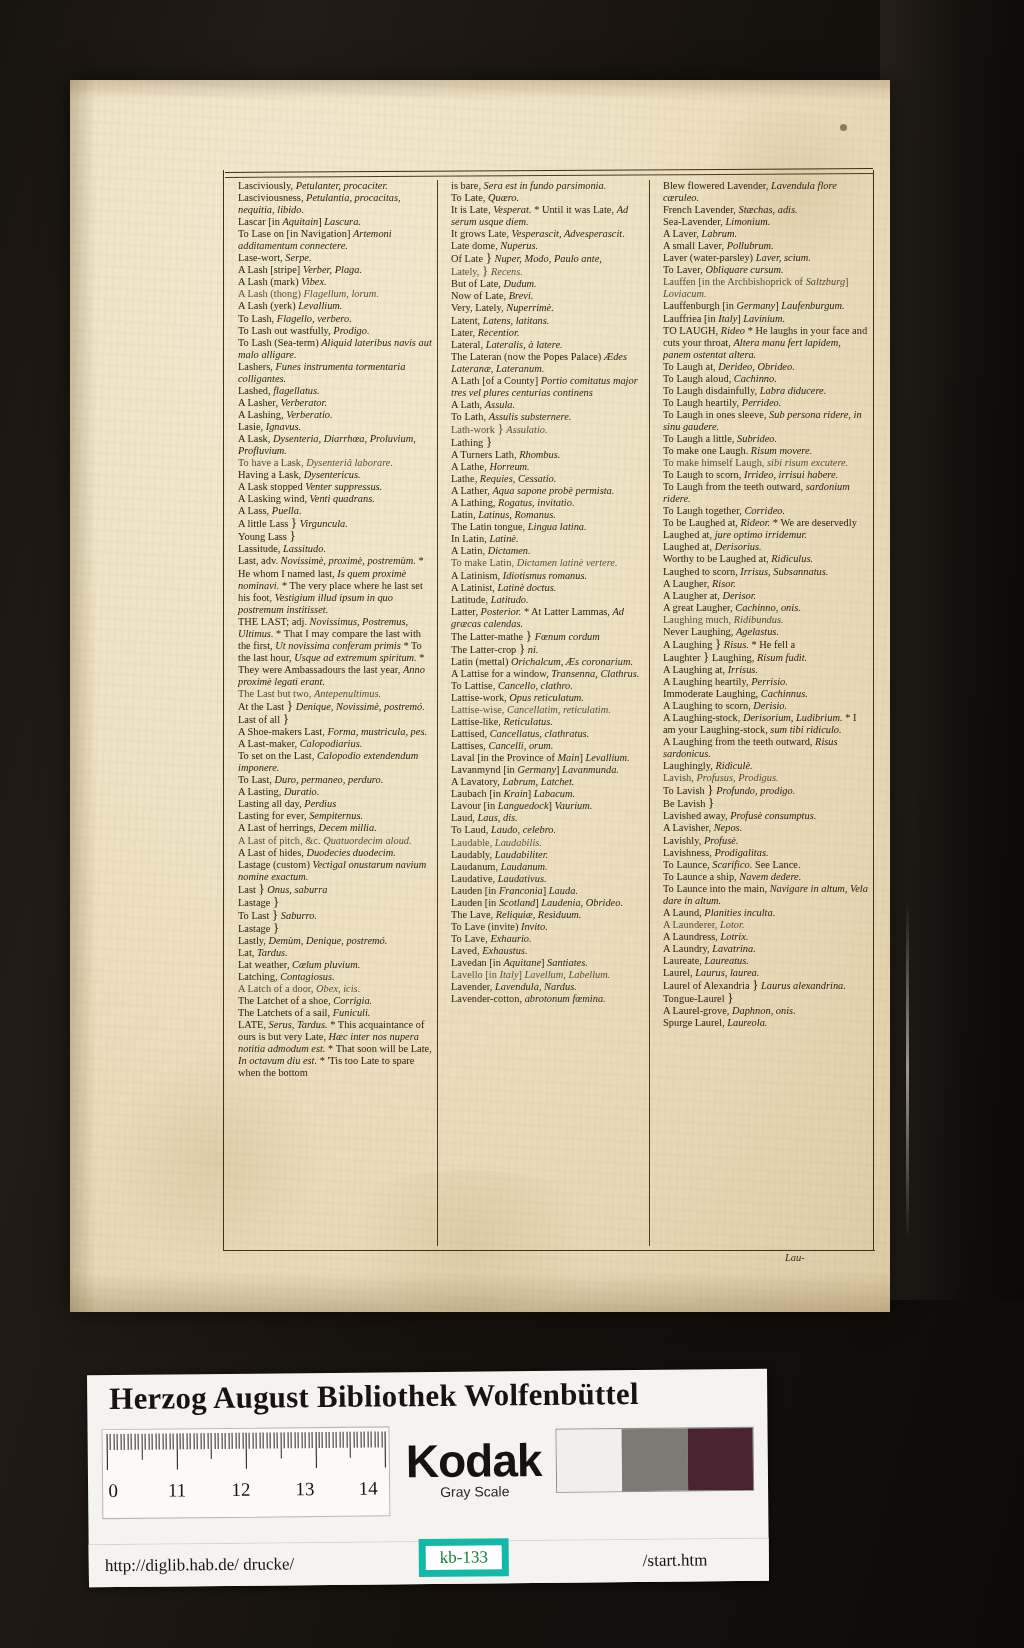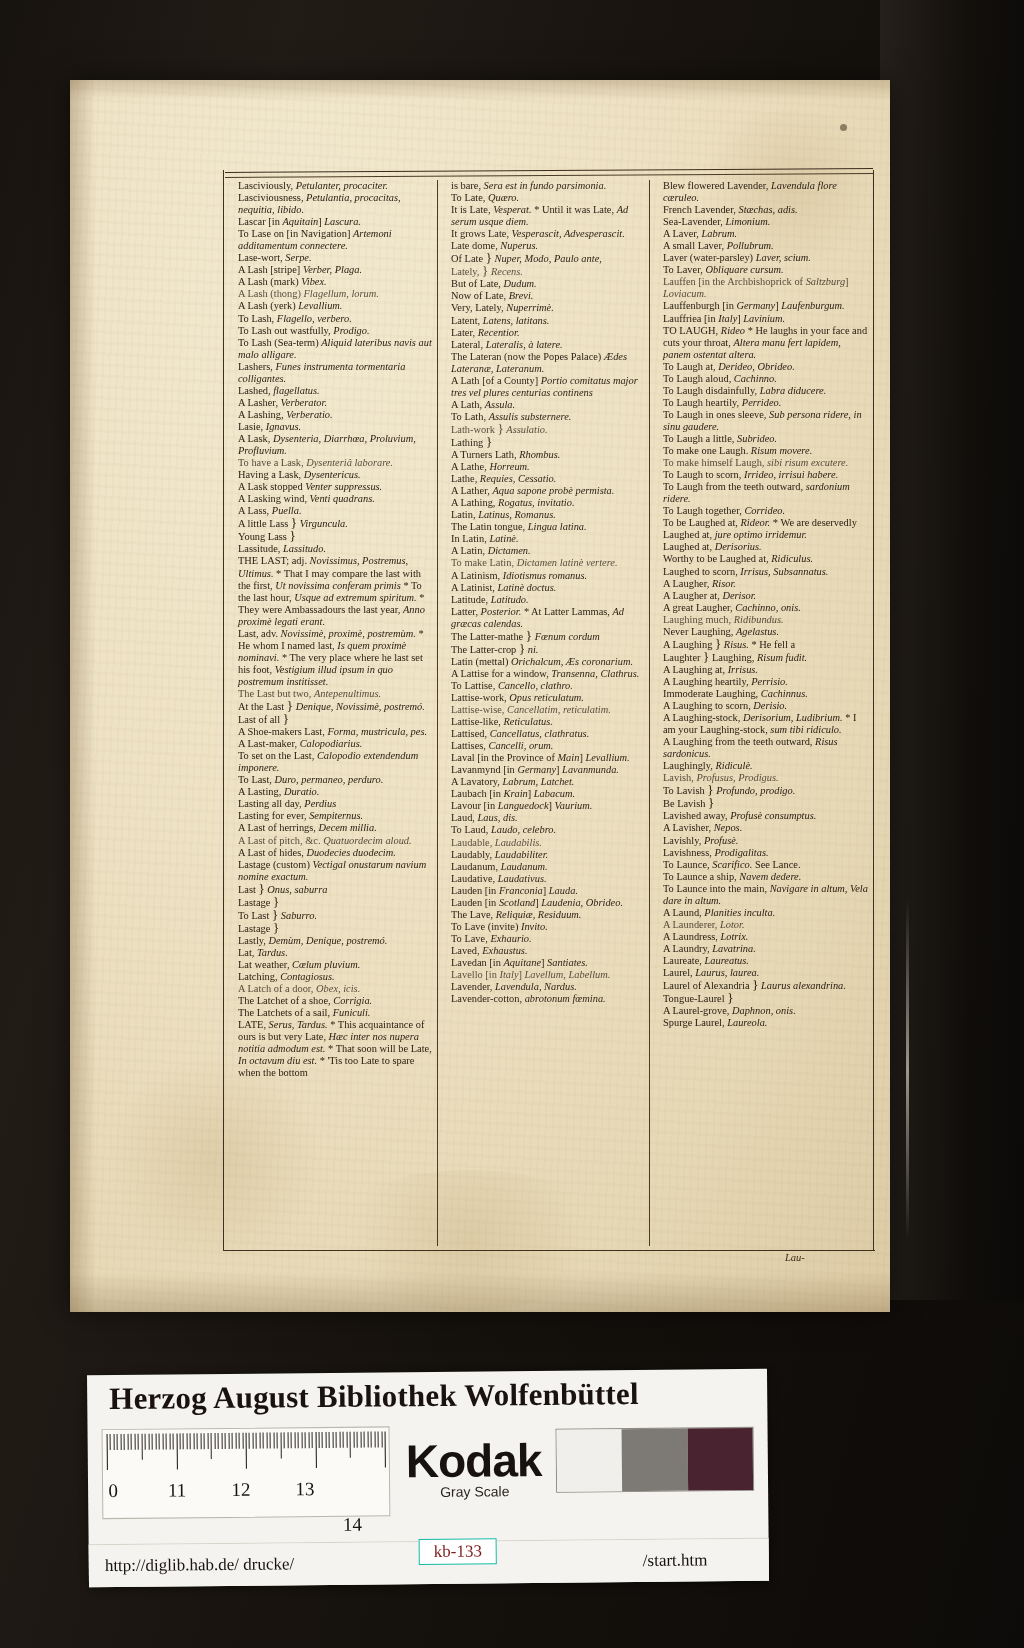--- a/index.html
+++ b/index.html
@@ -226,24 +226,24 @@
     display: flex; align-items: center;
   }
   #url-left {
     position: absolute; left: 16px;
     font-family: "Liberation Serif", serif;
     font-size: 17px; color: #17120f;
   }
   #shelfmark {
     position: absolute; left: 330px; top: -3px;
     background: #ffffff;
-    border: 1px solid #14b8a6;
+    border: 7px solid #14b8a6;
     padding: 2px 14px;
     font-family: "Liberation Serif", serif;
-    font-size: 17px; color: #7f1d1d;
+    font-size: 17px; color: #15803d;
   }
   #url-right {
     position: absolute; left: 554px;
     font-family: "Liberation Serif", serif;
     font-size: 17px; color: #17120f;
   }
   #card-divider {
     position: absolute; left: 0; bottom: 42px; width: 680px;
     border-top: 1px solid #d6d2c9;
   }
@@ -296,22 +296,22 @@
           <p class="entry">Lasie, <i>Ignavus.</i></p>
           <p class="entry">A Lask, <i>Dysenteria, Diarrhœa, Proluvium, Profluvium.</i></p>
           <p class="entry faded">To have a Lask, <i>Dysenteriâ laborare.</i></p>
           <p class="entry">Having a Lask, <i>Dysentericus.</i></p>
           <p class="entry">A Lask stopped <i>Venter suppressus.</i></p>
           <p class="entry">A Lasking wind, <i>Venti quadrans.</i></p>
           <p class="entry">A Lass, <i>Puella.</i></p>
           <p class="entry">A little Lass <span class="brace">}</span> <i>Virguncula.</i></p>
           <p class="entry">Young Lass <span class="brace">}</span></p>
           <p class="entry">Lassitude, <i>Lassitudo.</i></p>
+          <p class="entry">Last, adv. <i>Novissimè, proximè, postremùm.</i> * He whom I named last, <i>Is quem proximè nominavi.</i> * The very place where he last set his foot, <i>Vestigium illud ipsum in quo postremum institisset.</i></p>
           <p class="entry">THE LAST; adj. <i>Novissimus, Postremus, Ultimus.</i> * That I may compare the last with the first, <i>Ut novissima conferam primis</i> * To the last hour, <i>Usque ad extremum spiritum.</i> * They were Ambassadours the last year, <i>Anno proximè legati erant.</i></p>
-          <p class="entry">Last, adv. <i>Novissimè, proximè, postremùm.</i> * He whom I named last, <i>Is quem proximè nominavi.</i> * The very place where he last set his foot, <i>Vestigium illud ipsum in quo postremum institisset.</i></p>
           <p class="entry faded">The Last but two, <i>Antepenultimus.</i></p>
           <p class="entry">At the Last <span class="brace">}</span> <i>Denique, Novissimè, postremó.</i></p>
           <p class="entry">Last of all <span class="brace">}</span></p>
           <p class="entry">A Shoe-makers Last, <i>Forma, mustricula, pes.</i></p>
           <p class="entry">A Last-maker, <i>Calopodiarius.</i></p>
           <p class="entry">To set on the Last, <i>Calopodio extendendum imponere.</i></p>
           <p class="entry">To Last, <i>Duro, permaneo, perduro.</i></p>
           <p class="entry">A Lasting, <i>Duratio.</i></p>
           <p class="entry">Lasting all day, <i>Perdius</i></p>
           <p class="entry">Lasting for ever, <i>Sempiternus.</i></p>
@@ -551,21 +551,21 @@
         <div class="tick" style="left: 267.575px; height: 16px; background: rgb(43, 39, 36);"></div>
         <div class="tick" style="left: 271.05px; height: 16px; background: rgb(43, 39, 36);"></div>
         <div class="tick" style="left: 274.525px; height: 16px; background: rgb(43, 39, 36);"></div>
         <div class="tick" style="left: 278px; height: 36px; background: rgb(21, 18, 15);"></div>
       </div>
     <div id="ruler-numbers">
         <div class="ruler-num" style="left: 10px;">0</div>
         <div class="ruler-num" style="left: 73.908px;">11</div>
         <div class="ruler-num" style="left: 137.816px;">12</div>
         <div class="ruler-num" style="left: 201.724px; text-align: center;">13</div>
-        <div class="ruler-num" style="left: 249px; margin-top: 36px;">14</div>
+        <div class="ruler-num" style="left: 265px;">14</div>
       </div>
   </div>
 
   <div id="kodak-word">Kodak</div>
   <div id="kodak-sub">Gray Scale</div>
 
   <div id="gray-patches">
       <div class="gray-patch" style="background: rgb(240, 239, 235);"></div>
       <div class="gray-patch" style="background: rgb(125, 122, 117);"></div>
       <div class="gray-patch" style="background: rgb(74, 35, 48);"></div>

